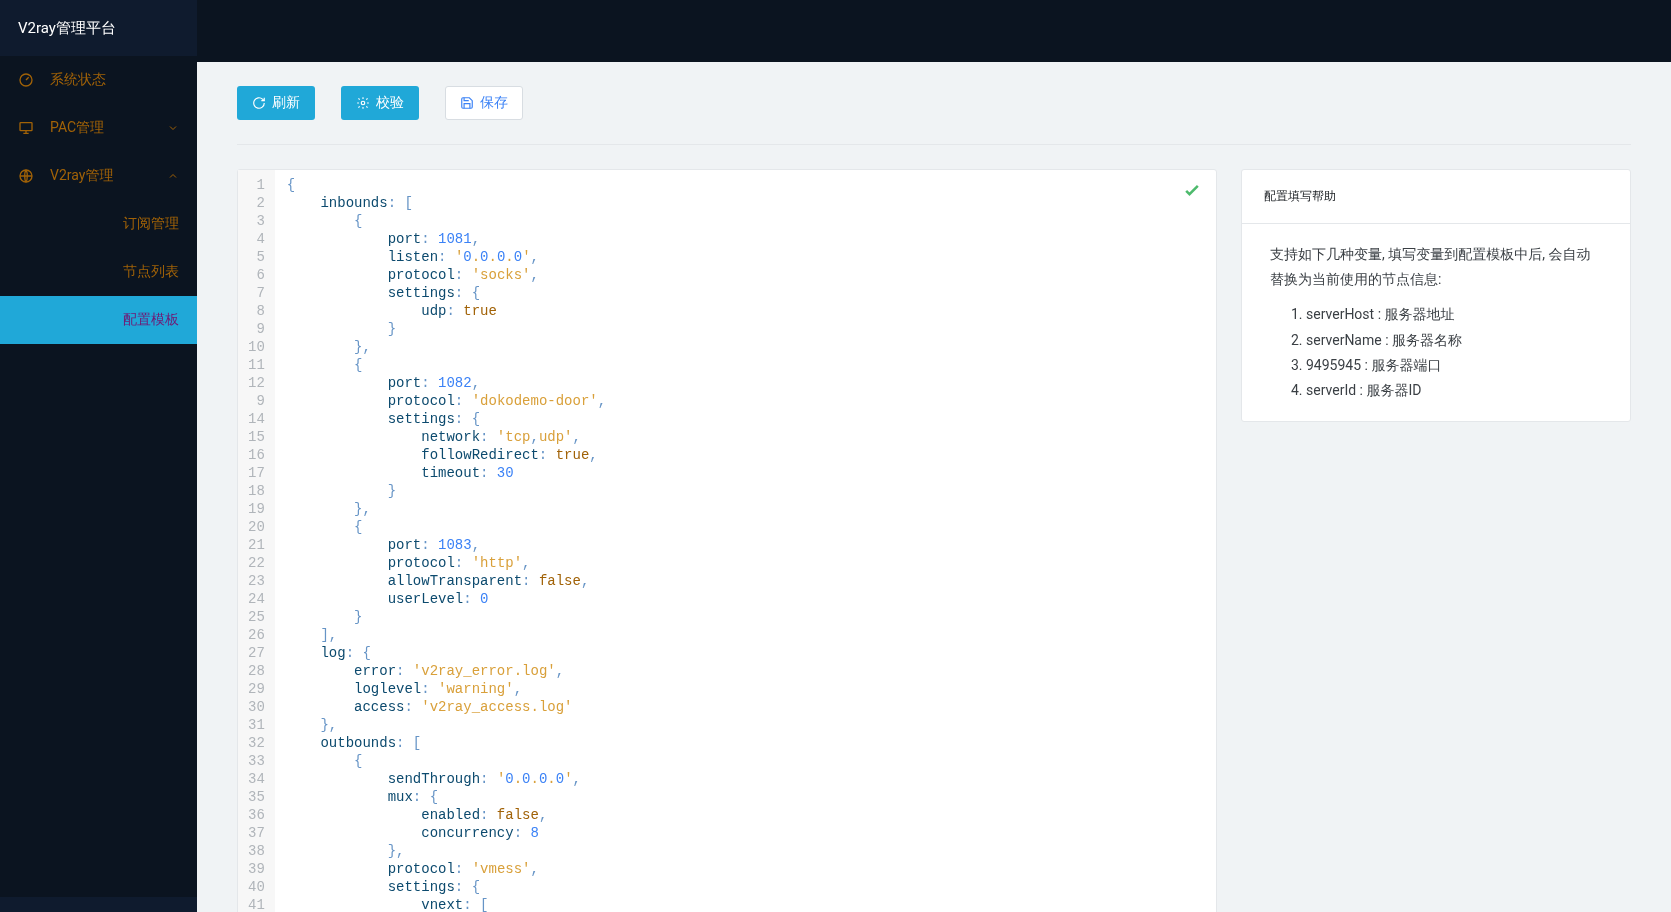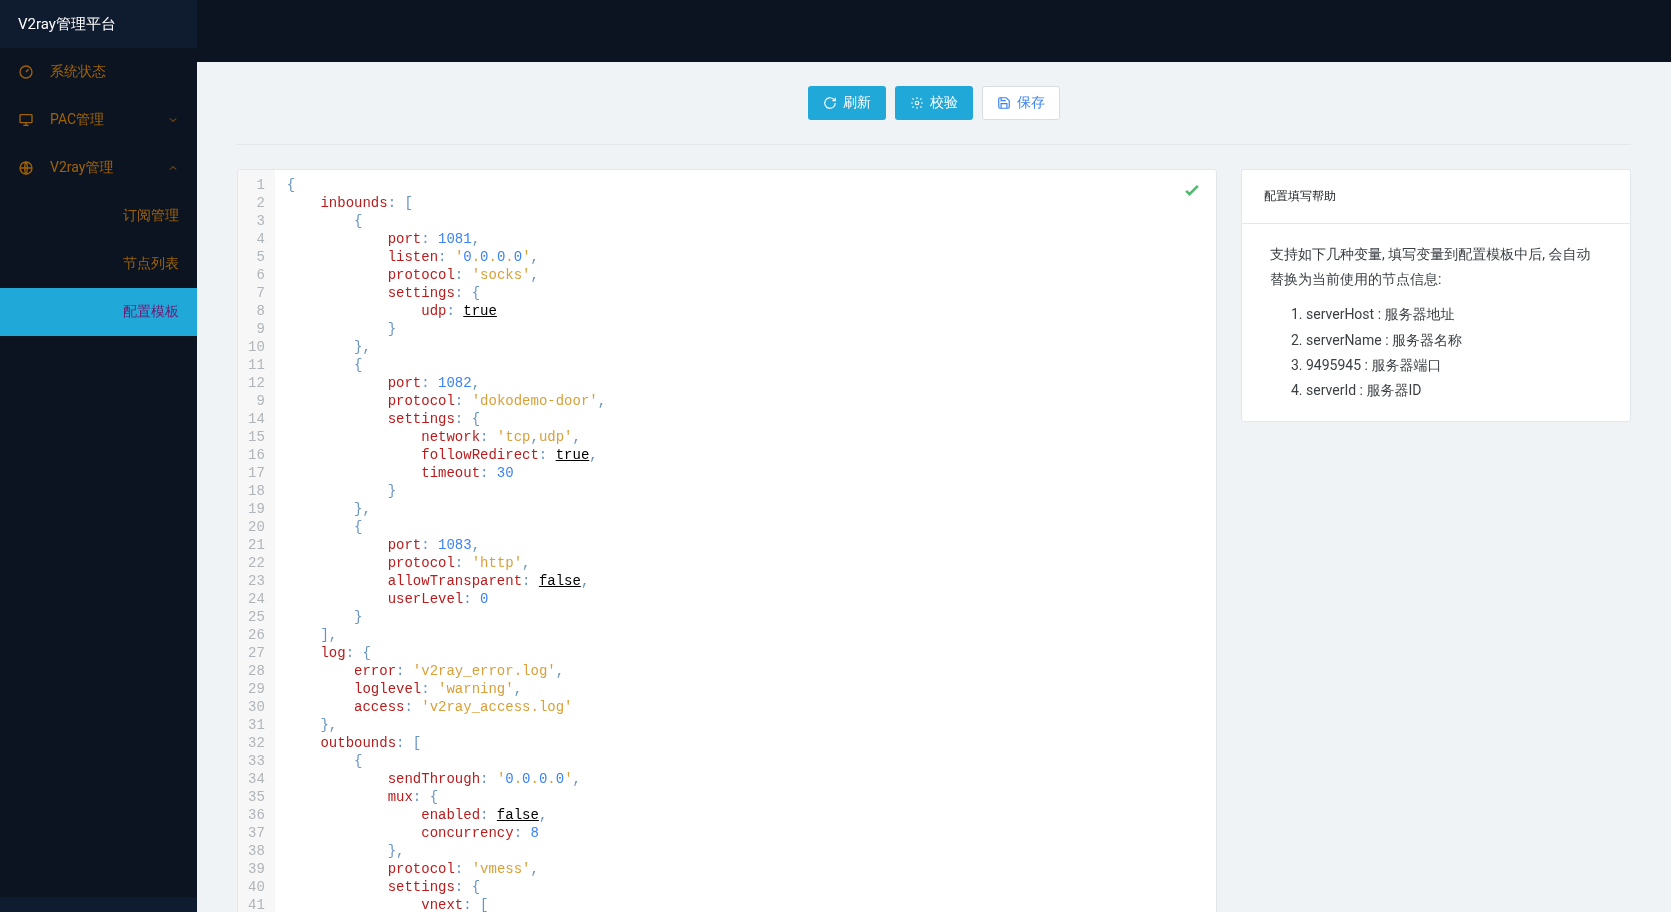--- a/index.html
+++ b/index.html
@@ -1,47 +1,47 @@
 <!DOCTYPE html>
 <html><head>
 <meta charset="utf-8">
 <style>
 * { margin: 0; padding: 0; box-sizing: border-box; }
 body { font-family: -apple-system, BlinkMacSystemFont, "Segoe UI", Roboto, "Helvetica Neue", Arial, sans-serif; font-size: 14px; color: #212529; background: #f0f3f5; }
 .app { display: flex; min-height: 100vh; }
 .sidebar { width: 197px; background: #0b1420; color: #c8ced3; display: flex; flex-direction: column; flex-shrink: 0; }
-.brand { height: 48px; display: flex; align-items: center; padding: 0 18px; font-size: 15px; color: #fff; background: #0f1b2e; }
+.brand { height: 56px; display: flex; align-items: center; padding: 0 18px; font-size: 15px; color: #fff; background: #0f1b2e; }
 .nav { list-style: none; flex: 1; }
 .nav-item { display: flex; align-items: center; height: 48px; padding: 0 18px; cursor: pointer; color: #a16207; font-size: 14px; position: relative; }
 .nav-item.active { background: #20a8d8; color: #701a75; }
 .nav-item .icon { width: 22px; display: inline-flex; align-items: center; justify-content: flex-start; margin-right: 10px; }
 .nav-item .chev { margin-left: auto; }
 .nav-sub .nav-item { padding-left: 44px; justify-content: flex-end; }
 .sidebar-footer { height: 48px; display: flex; align-items: center; justify-content: center; background: #0f1b2e; cursor: pointer; }
 .header { height: 62px; background: #0b1420; }
 .main { flex: 1; display: flex; flex-direction: column; }
 .content { padding: 24px 40px; }
-.toolbar { display: flex; gap: 9px; padding-bottom: 24px; border-bottom: 1px solid #e4e7ea; margin-bottom: 24px; justify-content: center; }
+.toolbar { display: flex; gap: 26px; padding-bottom: 24px; border-bottom: 1px solid #e4e7ea; margin-bottom: 24px; }
 .btn { display: inline-flex; align-items: center; gap: 6px; padding: 7px 14px; border-radius: 3px; font-size: 14px; cursor: pointer; border: 1px solid transparent; }
 .btn-primary { background: #20a8d8; color: #fff; }
 .btn-disabled { background: #fff; color: #3b82f6; border: 1px solid #d8dde2; cursor: not-allowed; }
 .two-col { display: flex; gap: 24px; align-items: flex-start; }
 .editor-col { flex: 1; }
 .help-col { width: 390px; flex-shrink: 0; }
 .editor { background: #fff; border: 1px solid #e4e7ea; border-radius: 3px; position: relative; }
 .valid-badge { position: absolute; top: 10px; right: 14px; color: #4dba6c; font-size: 18px; }
 .code-wrap { display: flex; font-family: "SFMono-Regular", Consolas, "Liberation Mono", Menlo, monospace; font-size: 14px; line-height: 18px; }
 .gutter { background: #f7f7f7; color: #b0b5ba; text-align: right; padding: 6px 10px; user-select: none; }
 .gutter div { height: 18px; }
 .code { padding: 6px 12px; flex: 1; overflow: hidden; }
 .code .line { height: 18px; white-space: pre; }
-.tok-key { color: #b91c1c; font-family: Liberation Mono, monospace; }
+.tok-key { color: #0c4a6e; font-family: Liberation Mono, monospace; }
 .tok-str { color: #d9a03a; }
 .tok-num { color: #3b82f6; }
-.tok-bool { color: #000000; text-decoration: underline; }
+.tok-bool { color: #a16207; }
 .tok-punct { color: #6694c6; }
 .tok-brace { color: #6694c6; }
 .card { background: #fff; border: 1px solid #e4e7ea; border-radius: 3px; }
 .card-header { padding: 18px 22px; border-bottom: 1px solid #e4e7ea; font-size: 12px; font-weight: 500; }
 .card-body { padding: 18px 28px; font-size: 14px; line-height: 1.8; color: #3a3f44; }
 .card-body ol { padding-left: 36px; margin-top: 10px; list-style-position: outside; }
 .card-body li { list-style-type: decimal; }
 svg { display: block; }
 </style>
 </head>

